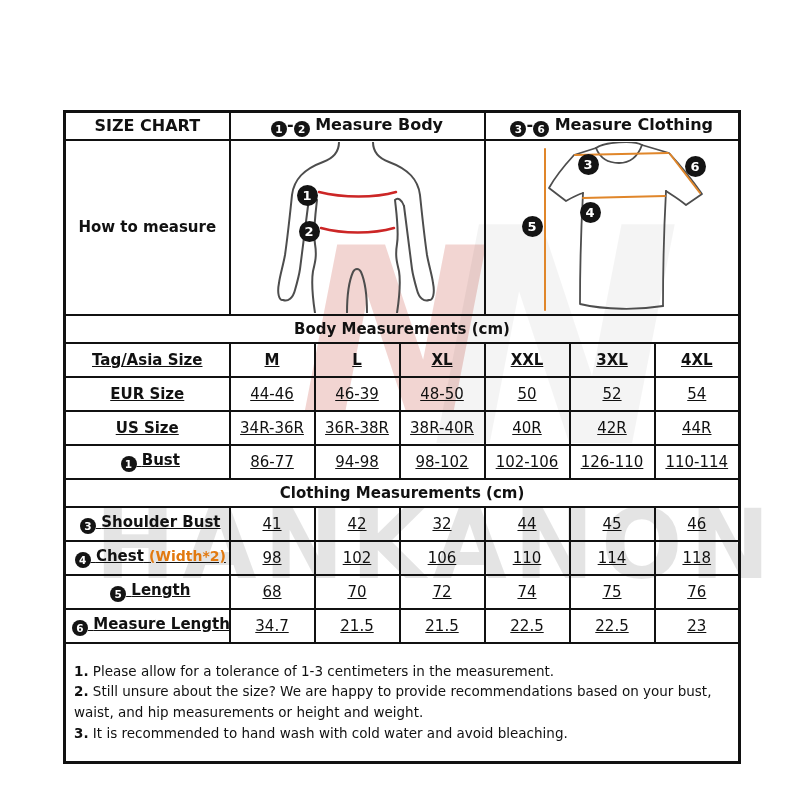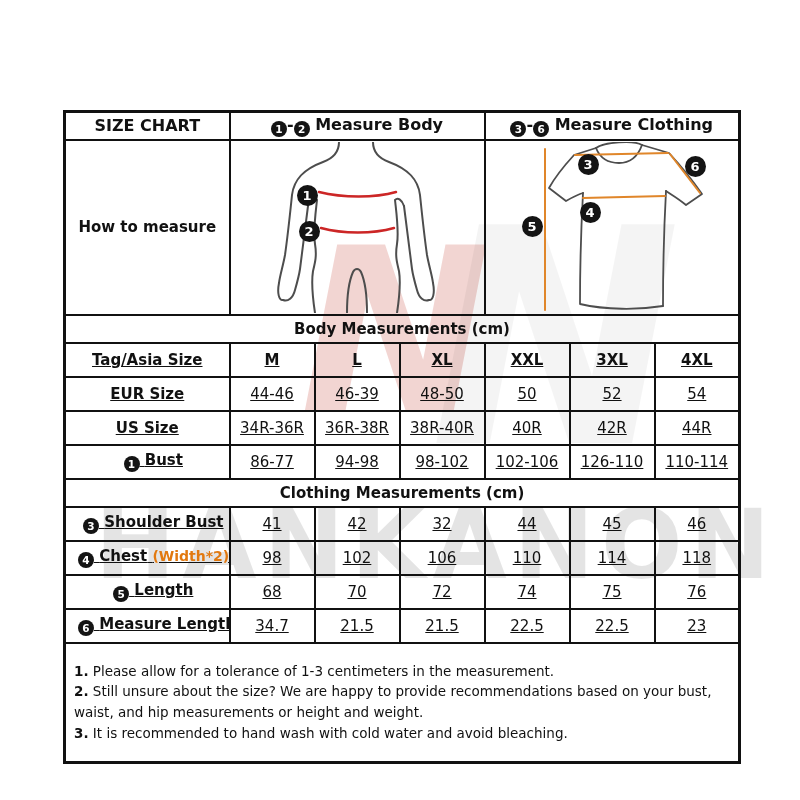--- a/index.html
+++ b/index.html
@@ -73,21 +73,21 @@
   td.gray { background: #d9d9d9; font-weight: bold; }
   tr.hdr td { height: 28px; font-size: 16px; }
   tr.section-row td { height: 28px; font-size: 15px; }
   tr.data-row td { height: 34px; text-decoration: underline; }
   tr.data-row td.bold-vals { font-weight: bold; }
   td.row-label { font-weight: bold; font-size: 15px; }
   td.row-label-left {
     font-weight: bold;
     font-size: 15px;
     text-align: left;
-    padding-left: 12px;
+    padding-left: 6px;
     white-space: nowrap;
   }
   .suffix-orange { color: #e2790f; font-size: 14px; font-weight: bold; }
 
   tr.measure-row td { height: 175px; }
   td.howto { font-weight: bold; font-size: 16px; }
   td.illus { position: relative; padding: 0; }
   td.illus svg { display: block; }
 
   

